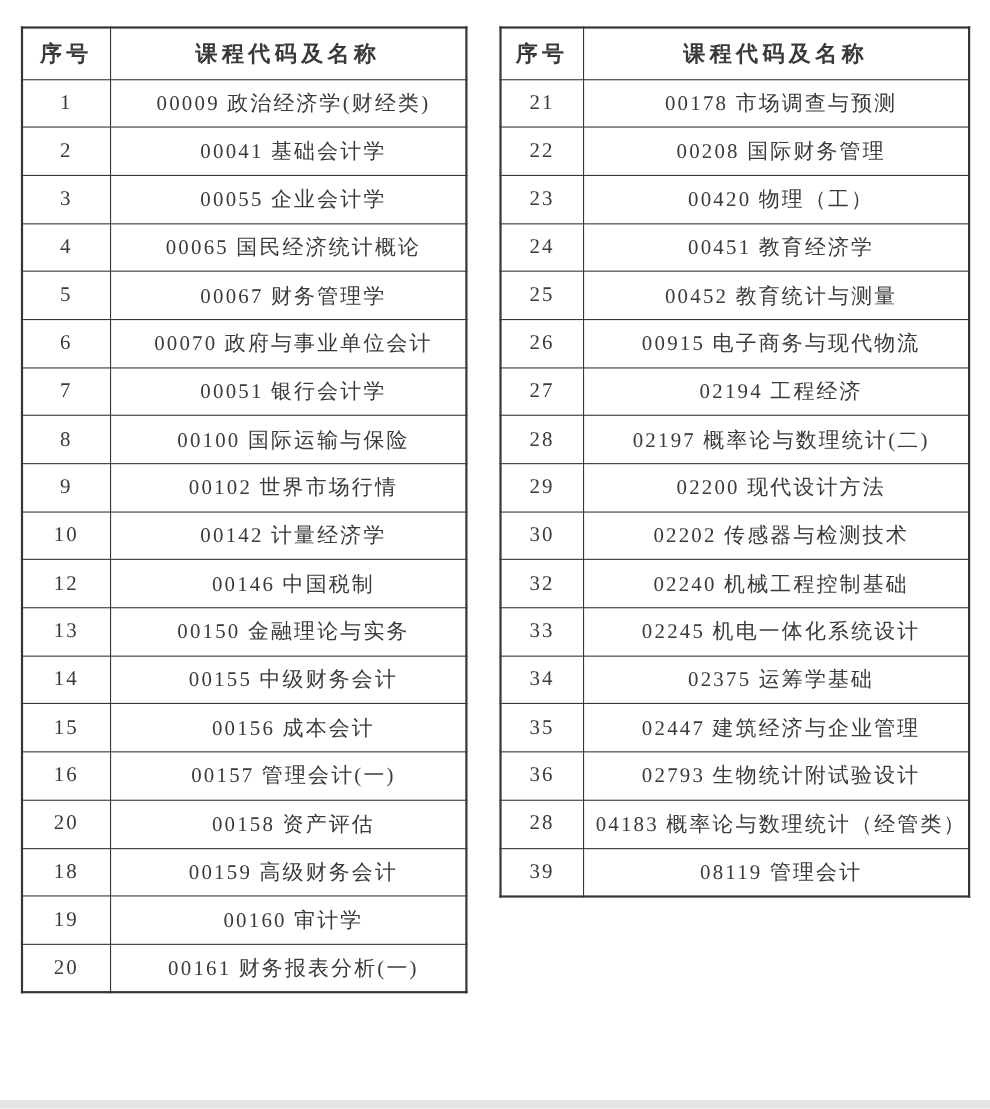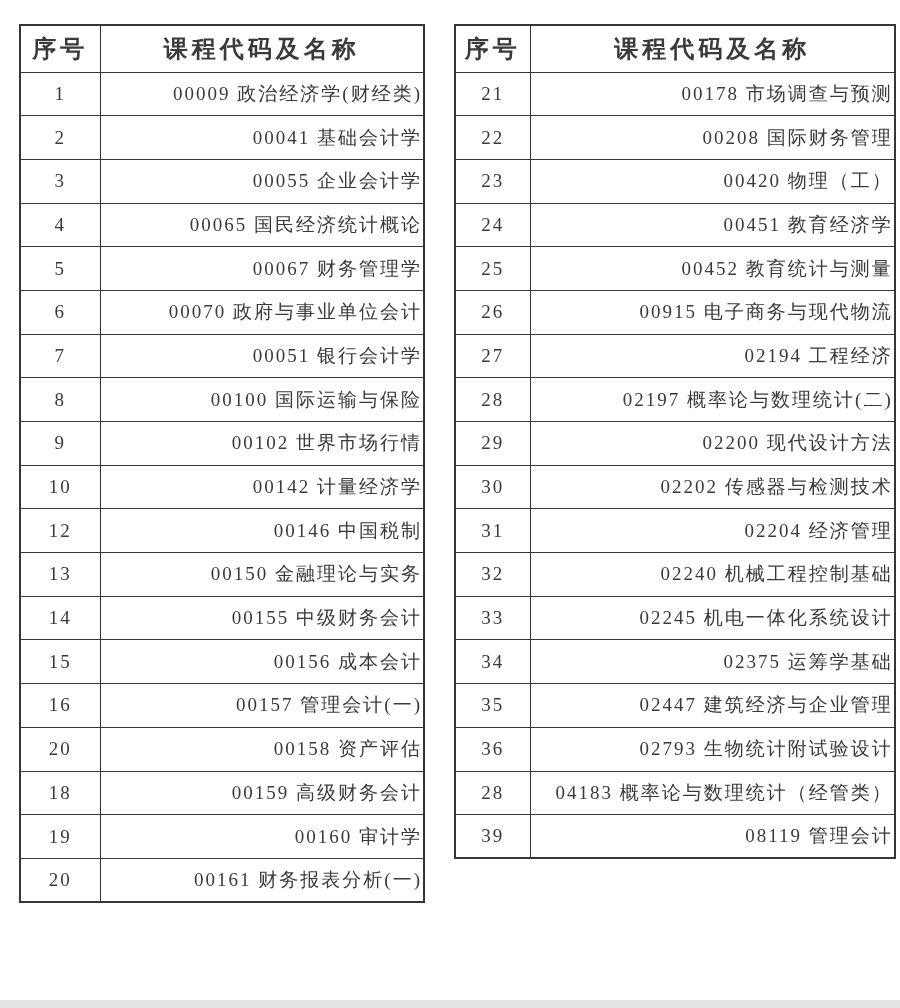--- a/index.html
+++ b/index.html
@@ -37,36 +37,36 @@
   table.course-table td {
     border: 1px solid var(--border-color);
     overflow: hidden;
     white-space: nowrap;
   }
   table.course-table {
     border: 2px solid var(--border-color);
   }
   table.course-table th {
     height: 47px;
-    font-size: 24px;
+    font-size: 20px;
     font-weight: bold;
     letter-spacing: 4px;
     text-align: center;
     vertical-align: middle;
   }
   table.course-table td {
     height: 43.7px;
     font-size: 19px;
     letter-spacing: 2px;
     vertical-align: middle;
   }
   td.no-cell, th.no-col { text-align: center; }
   td.course-cell {
-    text-align: right;
-    padding-left: 25px;
+    text-align: center;
+    padding-left: 11px;
   }
   .t-left  col.c-no     { width: 80px; }
   .t-left  col.c-course { width: 324px; }
   .t-right col.c-no     { width: 75px; }
   .t-right col.c-course { width: 349px; }
   .bottom-edge {
     position: absolute;
     left: 0; bottom: 0;
     width: 100%; height: 8px;
     background: var(--edge-color);
@@ -215,24 +215,20 @@
           </tr>
           <tr>
             <td class="no-cell">29</td>
             <td class="course-cell">02200 现代设计方法</td>
           </tr>
           <tr>
             <td class="no-cell">30</td>
             <td class="course-cell">02202 传感器与检测技术</td>
           </tr>
           <tr>
-            <td class="no-cell">31</td>
-            <td class="course-cell">02204 经济管理</td>
-          </tr>
-          <tr>
             <td class="no-cell">32</td>
             <td class="course-cell">02240 机械工程控制基础</td>
           </tr>
           <tr>
             <td class="no-cell">33</td>
             <td class="course-cell">02245 机电一体化系统设计</td>
           </tr>
           <tr>
             <td class="no-cell">34</td>
             <td class="course-cell">02375 运筹学基础</td>

